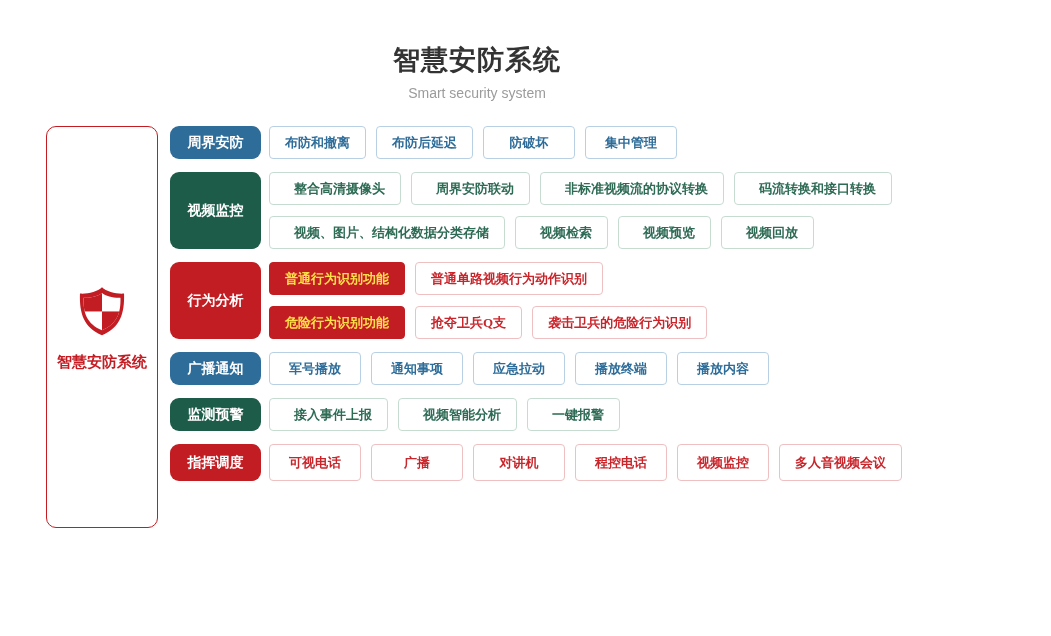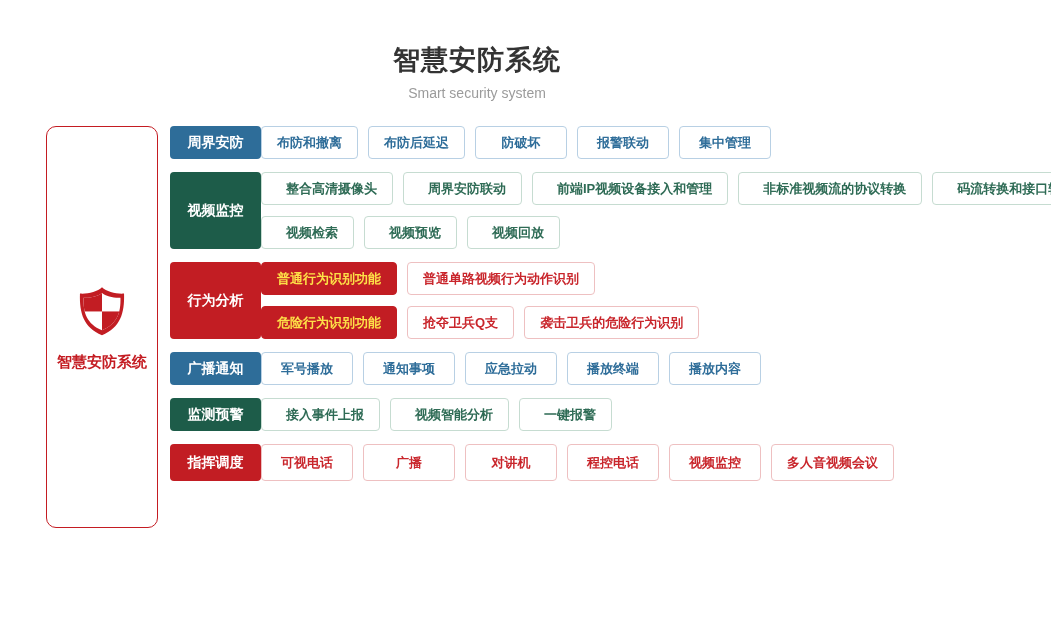--- a/index.html
+++ b/index.html
@@ -26,25 +26,25 @@
     display: flex; flex-direction: column; align-items: center; justify-content: center;
     gap: 14px; flex: none;
   }
   .overview-label { color: #c41c22; font-size: 15px; font-weight: bold; white-space: nowrap; }
   .shield { width: 54px; height: 56px; display: block; }
 
   
   .groups { display: flex; flex-direction: column; gap: 13px; margin-left: 12px; }
   .group { display: flex; align-items: stretch; }
   .group-header {
-    width: 91px; flex: none; border-radius: 4px;
+    width: 91px; flex: none; border-radius: 9px;
     display: flex; align-items: center; justify-content: center;
     color: #ffffff; font-size: 14px; font-weight: bold;
   }
-  .group-items { display: flex; flex-direction: column; gap: 11px; margin-left: 0; justify-content: center; }
+  .group-items { display: flex; flex-direction: column; gap: 11px; margin-left: 8px; justify-content: center; font-family: Liberation Serif, serif; }
   .item-row { display: flex; gap: 10px; }
   .item {
     height: 33px; min-width: 92px; padding: 0 15px;
     border-radius: 4px; border: 1px solid;
     display: flex; align-items: center; justify-content: center;
     font-size: 13px; font-weight: bold; background: #ffffff; white-space: nowrap;
   }
   .tall .item { height: 37px; }
   .tall { gap: 10px; }
 
@@ -88,37 +88,36 @@
 
     <div class="groups">
 
       <div class="group g-blue">
         <div class="group-header">周界安防</div>
         <div class="group-items">
           <div class="item-row">
             <div class="item">布防和撤离</div>
             <div class="item">布防后延迟</div>
             <div class="item">防破坏</div>
-            <div class="item">报警联动</div>
             <div class="item">集中管理</div>
           </div>
         </div>
       </div>
 
       <div class="group g-green">
         <div class="group-header">视频监控</div>
         <div class="group-items">
           <div class="item-row">
             <div class="item">整合高清摄像头</div>
             <div class="item">周界安防联动</div>
-            <div class="item">前端IP视频设备接入和管理</div>
             <div class="item">非标准视频流的协议转换</div>
             <div class="item">码流转换和接口转换</div>
           </div>
           <div class="item-row">
+            <div class="item">视频、图片、结构化数据分类存储</div>
             <div class="item">视频检索</div>
             <div class="item">视频预览</div>
             <div class="item">视频回放</div>
           </div>
         </div>
       </div>
 
       <div class="group g-red">
         <div class="group-header">行为分析</div>
         <div class="group-items">

